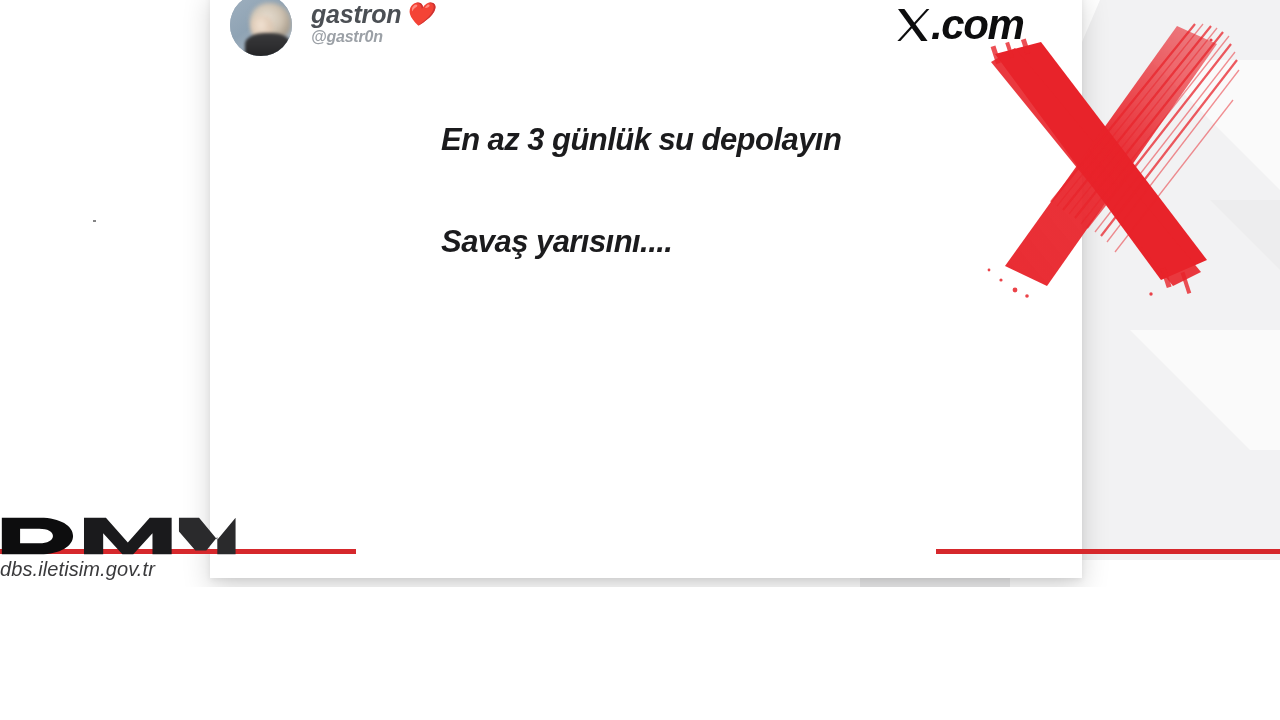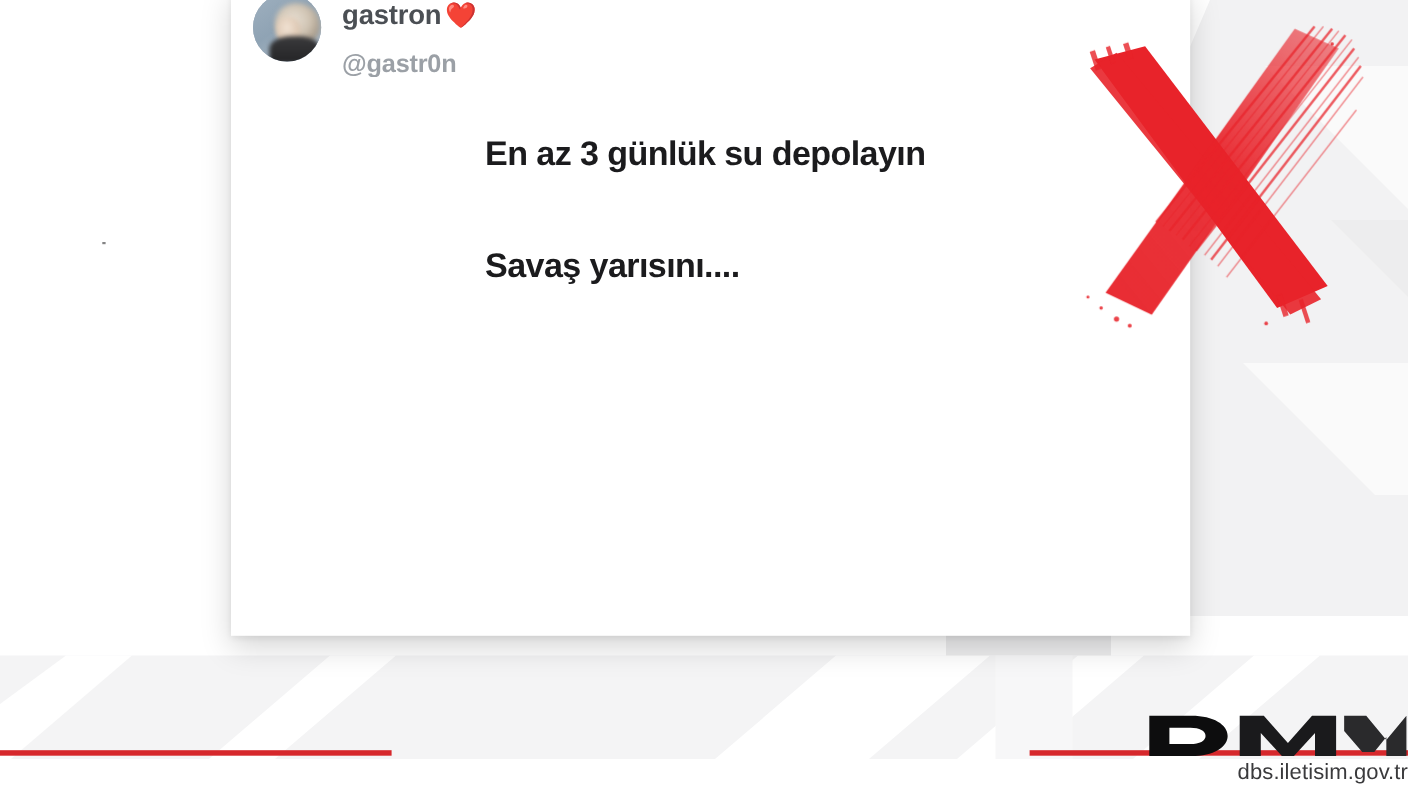--- a/index.html
+++ b/index.html
@@ -2,21 +2,21 @@
 <html><head>
 <meta charset="utf-8">
 <title>DMM Fact-Check Card</title>
 <style>
   * { margin:0; padding:0; box-sizing:border-box; }
   html,body{
     width:1280px; height:720px; overflow:hidden;
     background:#ffffff;
     font-family:"Liberation Sans","DejaVu Sans",sans-serif;
   }
-  .stage{ position:relative; width:1280px; height:720px; background:#3b82f6; overflow:hidden; }
+  .stage{ position:relative; width:1280px; height:587px; background:#3b82f6; overflow:hidden;font-style:italic; }
 
   
   .bg-pattern{ position:absolute; inset:0; overflow:hidden; pointer-events:none; }
   .bg-pattern svg{ display:block; width:1280px; height:720px; }
 
   
   .tweet-card{
     position:absolute; left:210px; top:-10px; width:872px; height:588px;
     background:#ffffff;
     box-shadow:0 10px 26px rgba(0,0,0,0.17), 0 2px 6px rgba(0,0,0,0.07);
@@ -49,22 +49,22 @@
   }
   .names{ margin-left:19px; padding-top:7px; }
   .display-name{
     display:flex; align-items:center; gap:2px;
     font-size:25px; font-weight:700; color:#4b4f54;
     letter-spacing:-0.2px; line-height:1.05;
     filter:blur(0.45px);
   }
   .heart-emoji{ font-size:23px; line-height:1; margin-left:2px; color:#e8242c; filter:blur(0.2px); }
   .handle{
-    font-size:23px; font-weight:700; color:#9ba0a6;
-    letter-spacing:-0.2px; line-height:1.15; margin-top:17px;
+    font-size:16px; font-weight:700; color:#9ba0a6;
+    letter-spacing:-0.2px; line-height:1.15; margin-top:1px;
     filter:blur(0.6px);
   }
 
   
   .tweet-body{ position:absolute; left:231px; top:132px; width:830px; }
   .t-line{
     font-size:31px; font-weight:700; color:#1b1b1d;
     letter-spacing:-0.55px; line-height:1.18; white-space:nowrap;
     margin-bottom:65px;
   }
@@ -81,21 +81,21 @@
   .xcom .xglyph svg{ display:block; width:34px; height:36px; }
   .xcom .dotcom{ display:inline-block; }
 
   
   .stamp{ position:absolute; left:955px; top:22px; width:285px; height:280px; pointer-events:none; }
   .stamp svg{ display:block; width:285px; height:280px; }
 
   
   .footer-brand{
     position:absolute; left:0; right:0; bottom:6px;
-    display:flex; flex-direction:column; align-items:flex-end;
+    display:flex; flex-direction:column; align-items:flex-start;
   }
   .dmm-logo{ display:block; height:42px; }
   .dmm-url{
     font-size:20px; font-weight:400; color:#3a3a3c;
     letter-spacing:0.1px; margin-top:1px;
   }
   .bar{ position:absolute; height:5px; background:#d6282c; }
   .bar-left{ left:0; width:356px; bottom:33px; }
   .bar-right{ left:936px; right:0; bottom:33px; }
 
@@ -156,20 +156,29 @@
         <div class="handle">@gastr0n</div>
       </div>
     </div>
 
     <div class="tweet-body">
       <div class="t-line">En az 3 günlük su depolayın</div>
       <div class="t-line">Savaş yarısını....</div>
     </div>
   </div>
 
+  <div class="xcom">
+    <span class="xglyph">
+      <svg viewBox="0 0 34 36" xmlns="http://www.w3.org/2000/svg" aria-hidden="true">
+        <path d="M2.0 2.0 L8.4 2.0 L31.6 34.0 L25.2 34.0 Z" fill="#0d0d0e"></path>
+        <path d="M30.6 2.0 L33.4 2.0 L4.4 34.0 L1.4 34.0 Z" fill="#0d0d0e"></path>
+      </svg>
+    </span>
+    <span class="dotcom">.com</span>
+  </div>
 
   <div class="stamp">
     <svg viewBox="0 0 285 280" xmlns="http://www.w3.org/2000/svg" aria-hidden="true">
       <defs>
         <linearGradient id="fade" x1="0" y1="1" x2="1" y2="0">
           <stop offset="0" stop-color="#e8232a" stop-opacity="1"></stop>
           <stop offset="0.55" stop-color="#e8232a" stop-opacity="0.95"></stop>
           <stop offset="1" stop-color="#e8232a" stop-opacity="0.55"></stop>
         </linearGradient>
       </defs>

